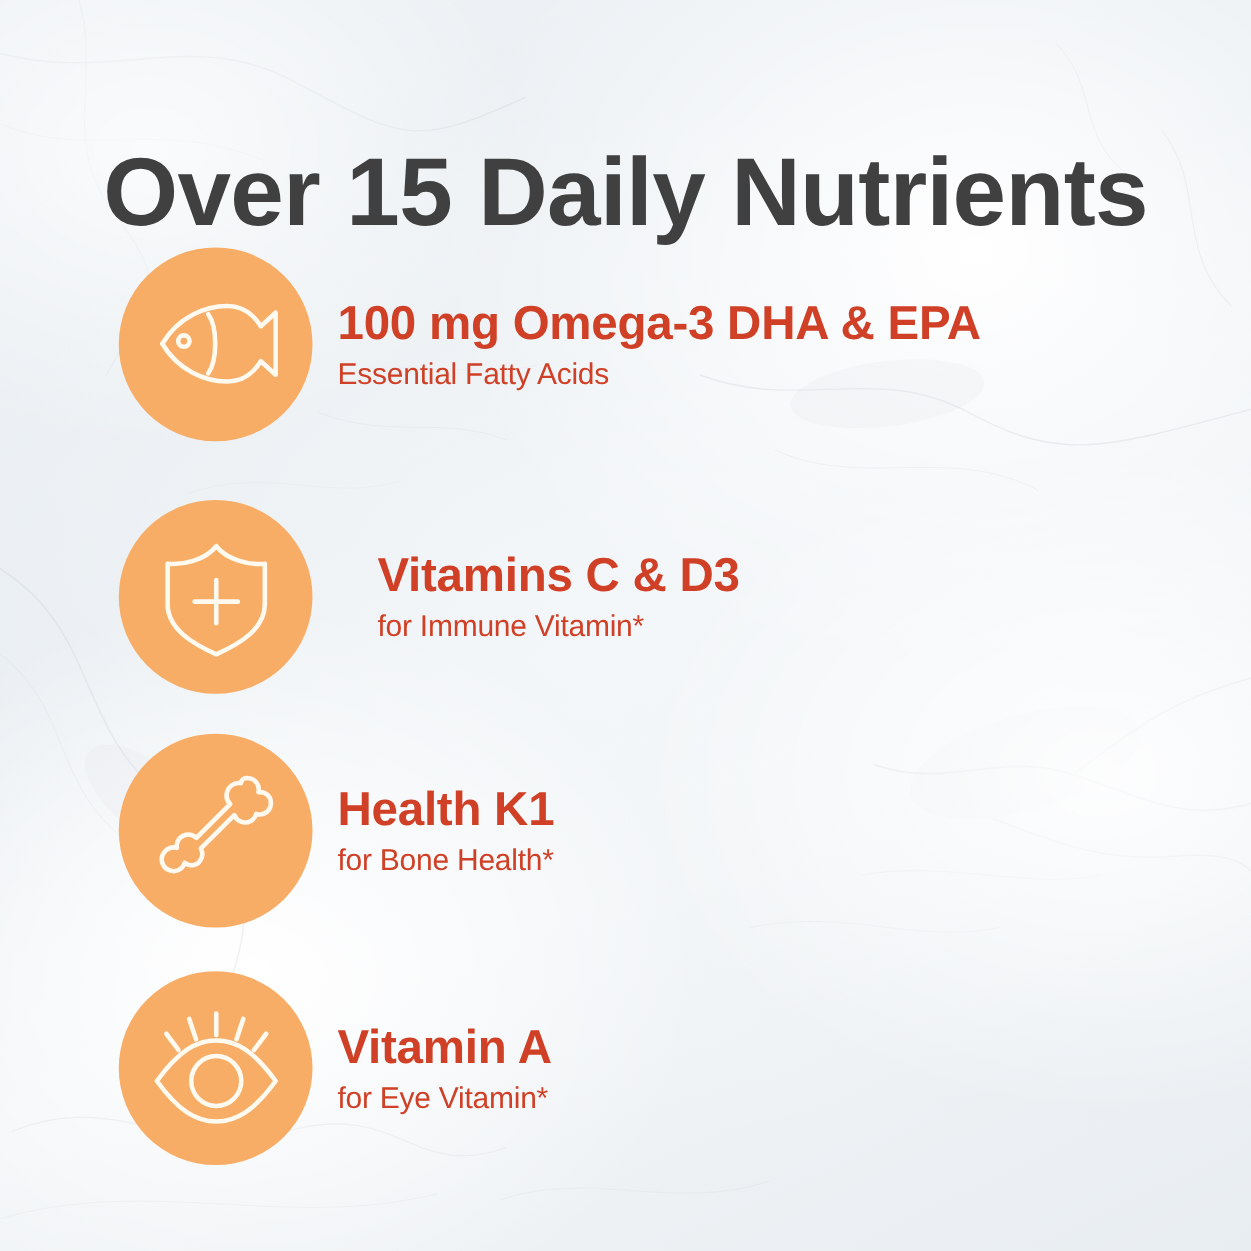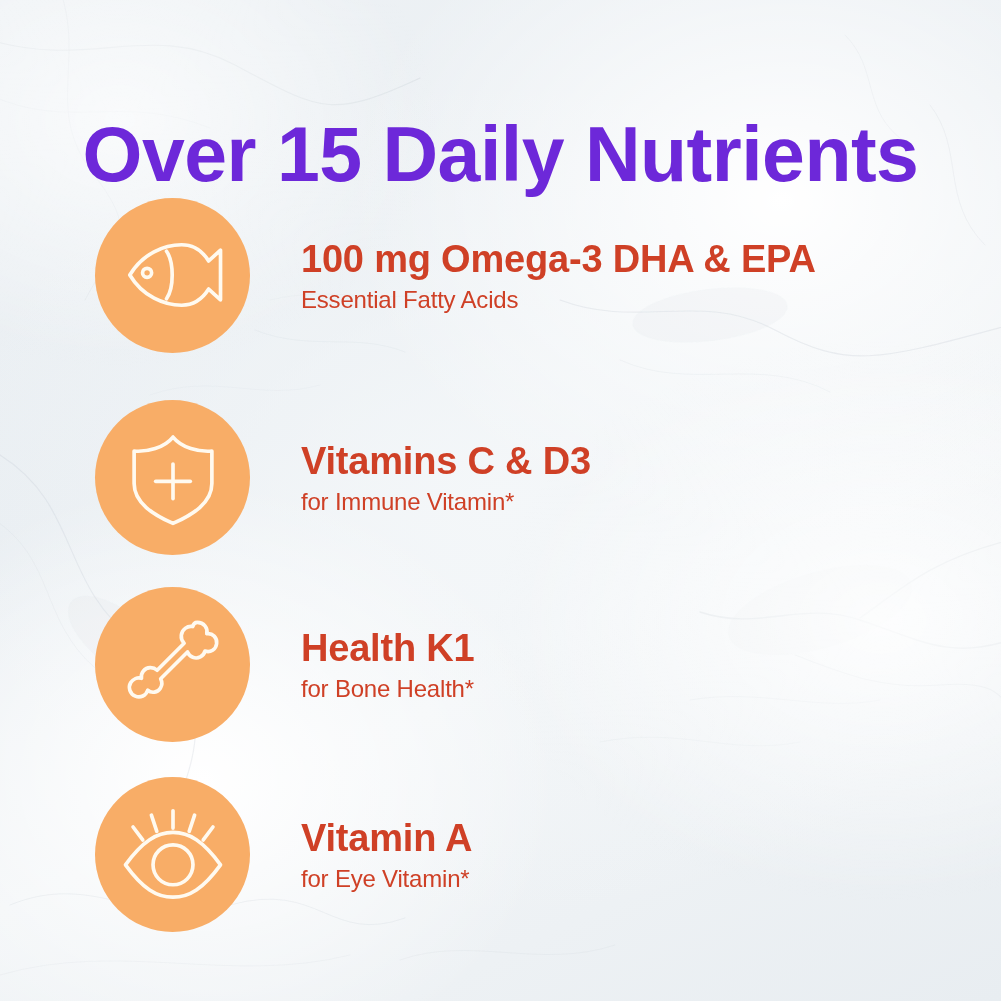--- a/index.html
+++ b/index.html
@@ -50,42 +50,42 @@
   .headline {
     position: absolute;
     left: 0;
     right: 0;
     top: 62px;
     text-align: center;
     font-size: 77px;
     font-weight: bold;
     letter-spacing: -0.5px;
     line-height: 1.06;
-    color: #6d28d9;
+    color: #404040;
     white-space: nowrap;
   }
 
   
   .rows {
     position: absolute;
     left: 0;
     top: 0;
     width: 1001px;
     height: 1001px;
   }
   .row {
     position: absolute;
     left: 95px;
     width: 880px;
     height: 156px;
     display: flex;
     align-items: center;
   }
   .row-1 { top: 197px; }
-  .row-2 { top: 399px; }
+  .row-2 { top: 399px; gap: 32px; }
   .row-3 { top: 586px; }
   .row-4 { top: 776px; }
 
   .badge {
     flex: 0 0 auto;
     width: 155px;
     height: 155px;
     border-radius: 50%;
     background: #f8ad67;
     display: flex;
@@ -99,21 +99,21 @@
   }
   .badge svg .stroke {
     fill: none;
     stroke: #fffaf0;
     stroke-width: 3.4;
     stroke-linecap: round;
     stroke-linejoin: round;
   }
 
   .copy {
-    margin-left: 51px;
+    margin-left: 20px;
     color: #cf4026;
     line-height: 1.33;
   }
   .copy .primary {
     display: block;
     font-size: 38px;
     font-weight: bold;
     letter-spacing: -0.2px;
     white-space: nowrap;
   }

